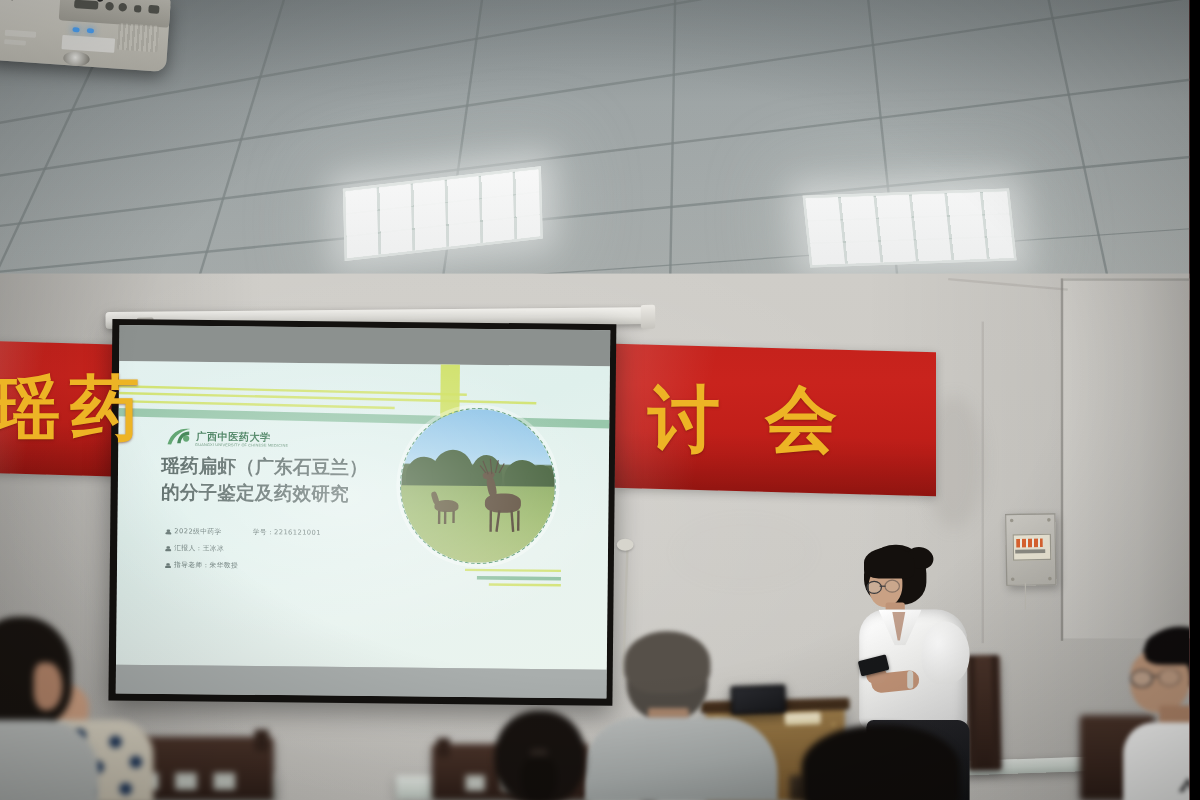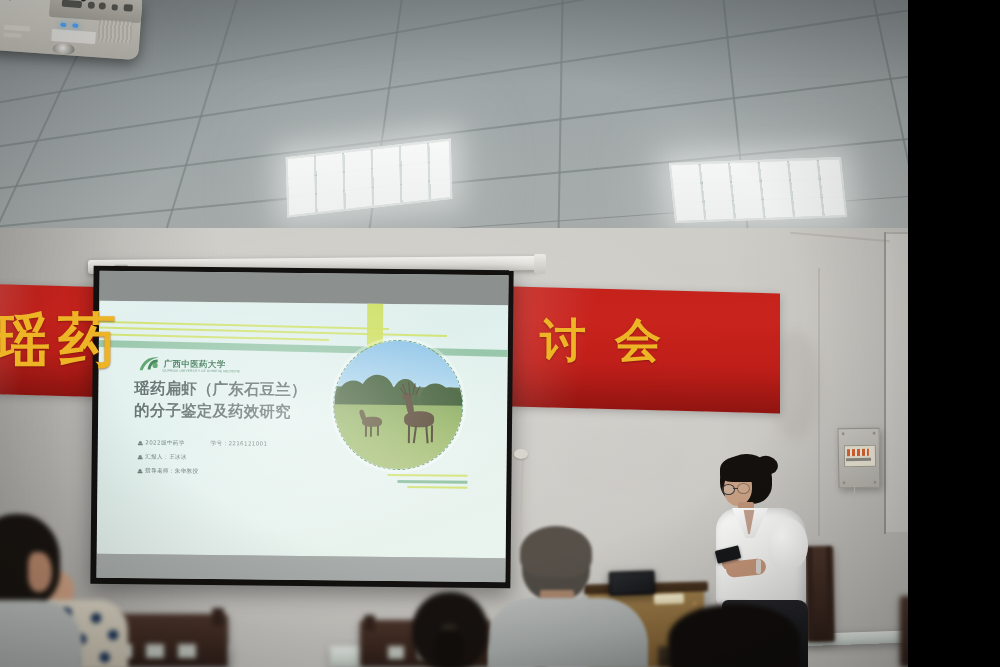--- a/index.html
+++ b/index.html
@@ -1,20 +1,20 @@
 <!DOCTYPE html>
 <html><head>
 <meta charset="utf-8">
 <style>
   html,body{margin:0;padding:0;background:#000;}
   body{font-family:"Liberation Sans",sans-serif;}
 
   #scene{
     position:relative;
-    width:908px;height:667px;
+    width:991px;height:667px;
     overflow:hidden;
     background:#b91c1c;
   }
 
   
   .ceiling{
     position:absolute;left:0;top:0;width:1000px;height:250px;
     background:linear-gradient(175deg,#8d9496 0%,#9aa1a2 30%,#a7adad 62%,#b4b8b6 100%);
     overflow:hidden;
   }
@@ -326,21 +326,21 @@
     <div class="breaker-screw" style="right:3px;bottom:3px;"></div>
   </div>
   <div class="breaker-wire" style="left:854px;top:486px;height:22px;"></div>
 
   <div class="banner" style="left:-6px;top:286px;width:130px;height:110px;transform:skewY(1.6deg);">
   </div>
   <div class="banner-text" style="left:-8px;top:302px;font-size:58px;">瑶药</div>
 
   <div class="banner" style="left:512px;top:290px;width:268px;height:120px;transform:skewY(1.5deg);">
   </div>
-  <div class="banner-text" style="left:540px;top:310px;font-size:46px;">讨 会</div>
+  <div class="banner-text" style="left:540px;top:310px;font-size:60px;">讨 会</div>
 
   <div class="screen-housing">
     <div class="screen-housing-dot"></div>
     <div class="screen-housing-cap"></div>
   </div>
 
   <div class="screen-frame">
     <div class="screen-surface">
 
       <div class="letterbox" style="top:0;height:30px;"></div>

